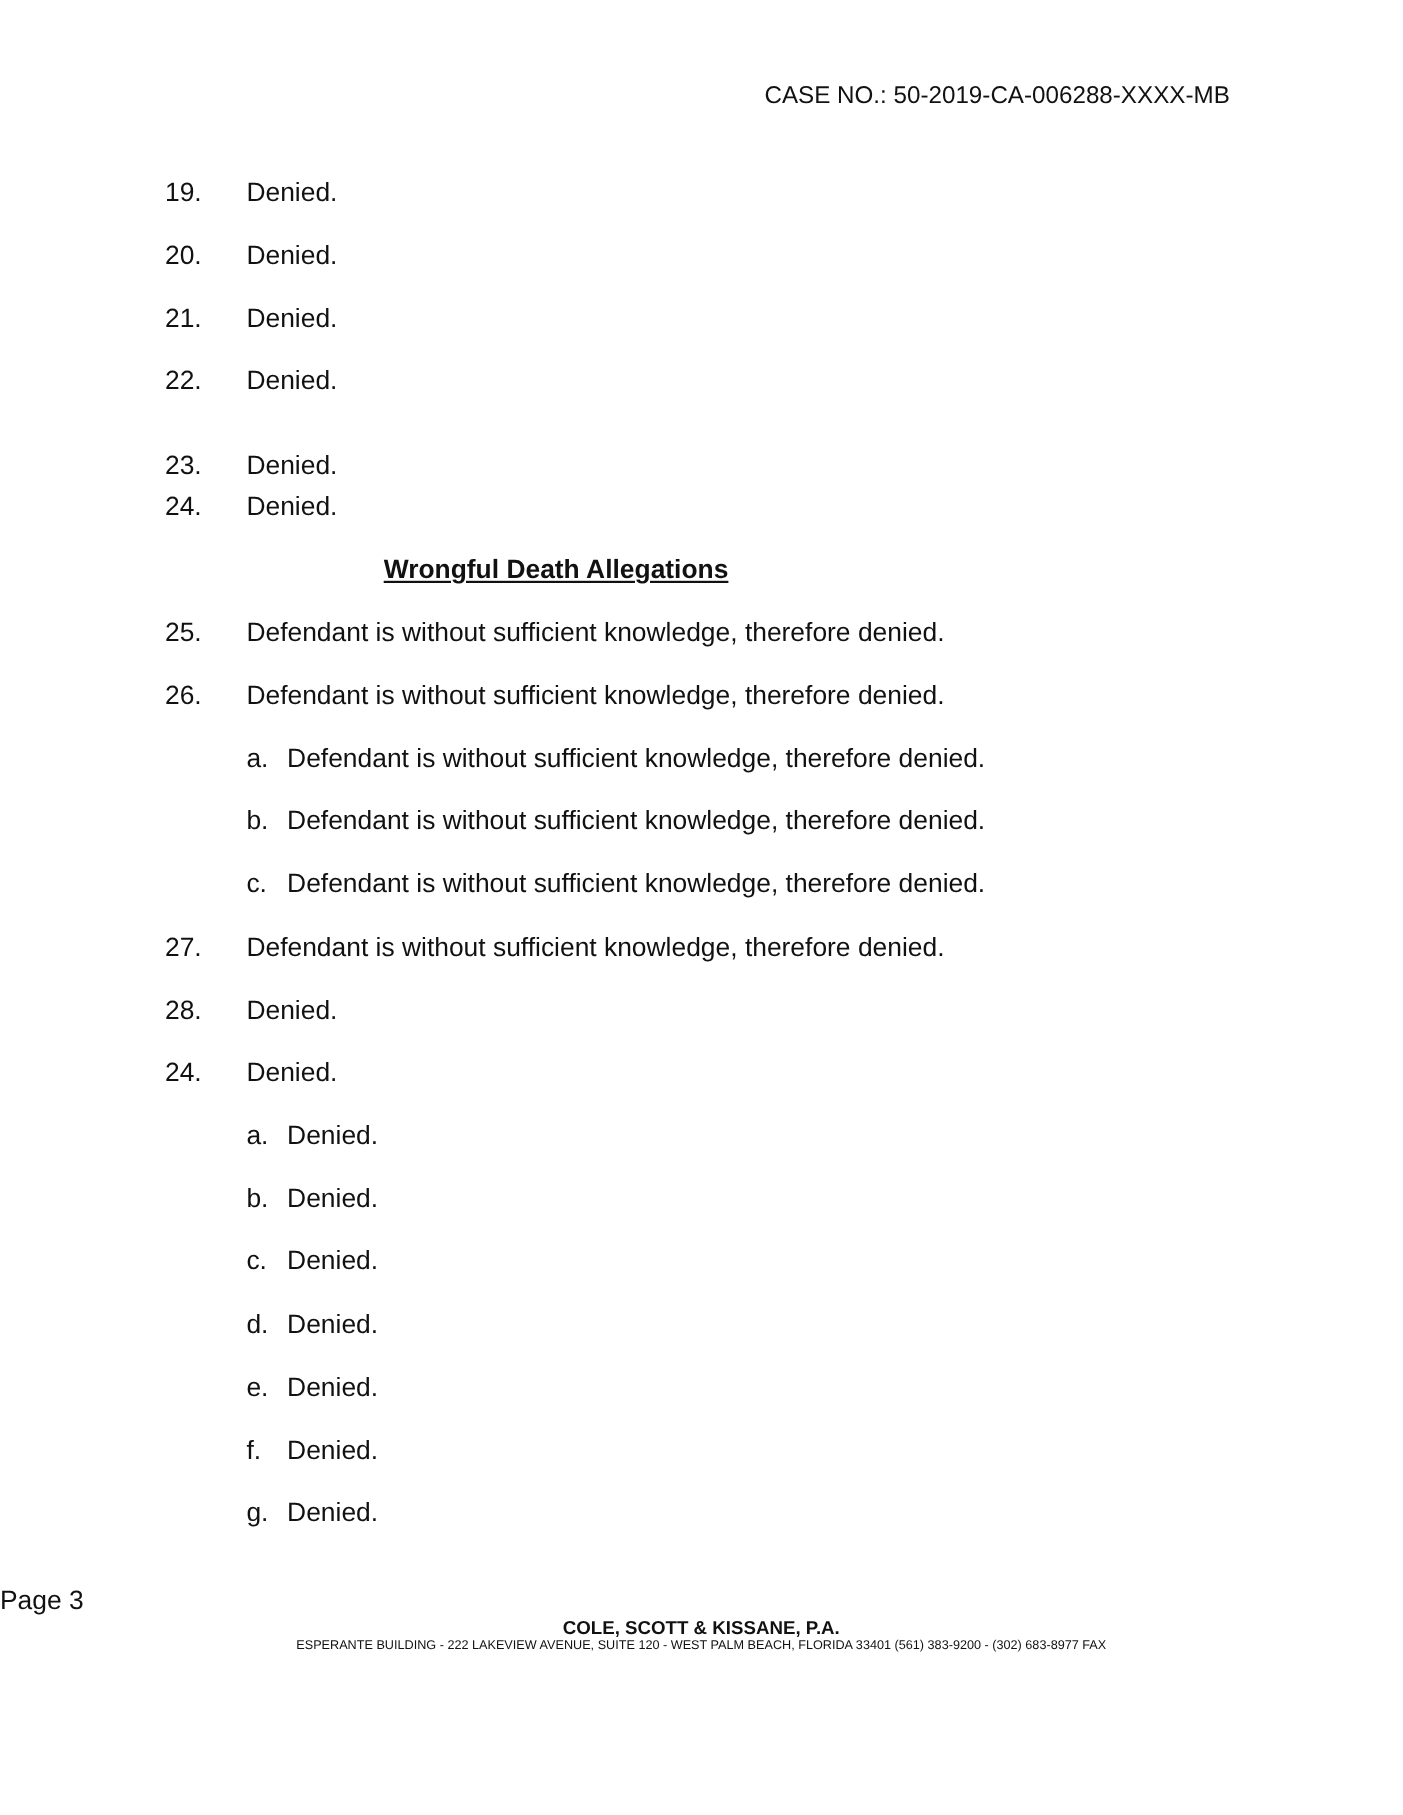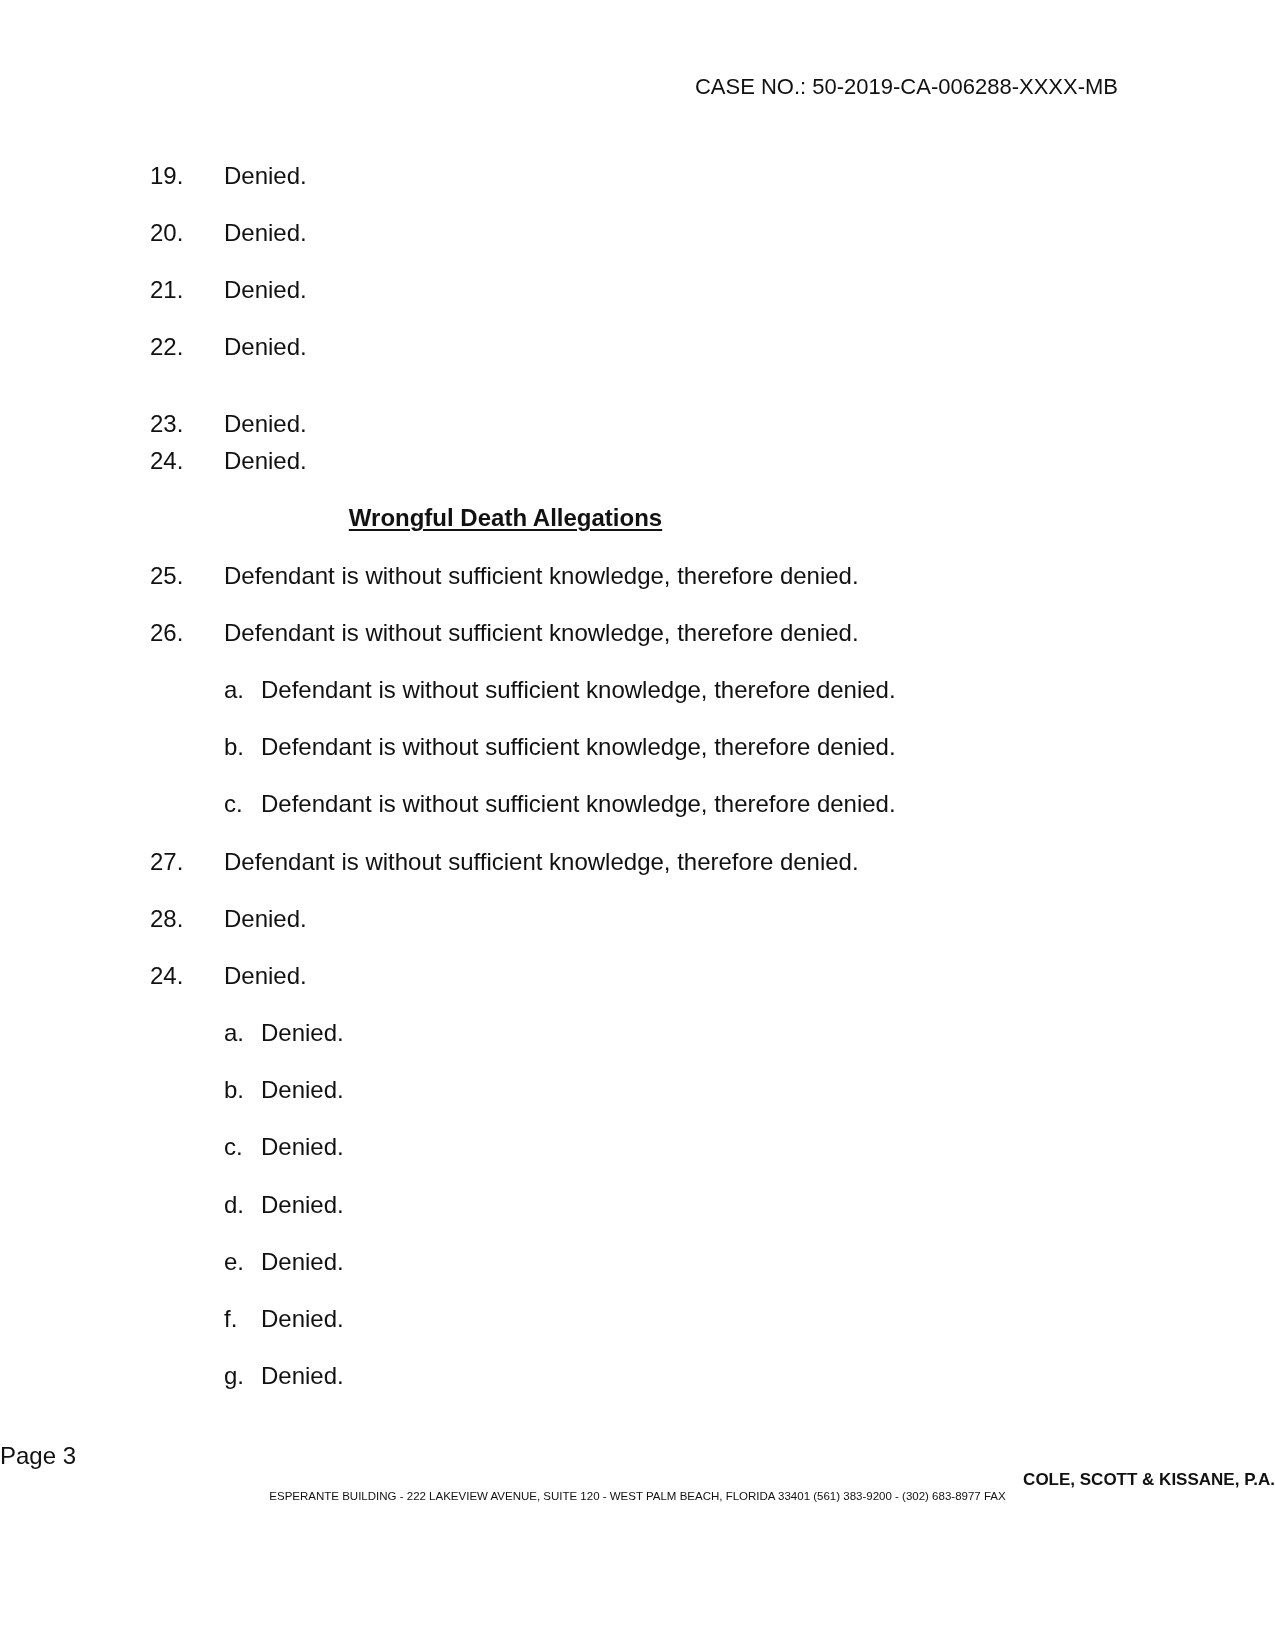--- a/index.html
+++ b/index.html
@@ -8,21 +8,21 @@
   .abs { position:absolute; white-space:nowrap; }
   .case { right:157px; top:74px; font-size:22px; }
   .num { position:absolute; left:150px; font-size:24px; }
   .txt { position:absolute; left:224px; font-size:24px; }
   .sl  { position:absolute; left:224px; font-size:24px; }
   .st  { position:absolute; left:261px; font-size:24px; }
   .heading { left:0; width:1011px; text-align:center; top:504px; font-size:24px; font-weight:bold; }
   .heading span { text-decoration:underline; text-decoration-thickness:2px; text-underline-offset:3px; }
   .row { position:absolute; left:0; width:1022px; height:30px; }
   .footer-page { left:0; width:1275px; text-align:left; top:1442px; font-size:24px; }
-  .footer-firm { left:0; width:1275px; text-align:right; top:1470px; font-size:17px; font-weight:bold; }
+  .footer-firm { left:0; width:1275px; text-align:center; top:1470px; font-size:17px; font-weight:bold; }
   .footer-addr { left:0; width:1275px; text-align:center; top:1490px; font-size:11.5px; }
 </style>
 </head>
 <body>
 
 <div class="abs case">CASE NO.:  50-2019-CA-006288-XXXX-MB</div>
 
 <div class="row" style="top:162px">
   <span class="num">19.</span>
   <span class="txt">Denied.</span>

